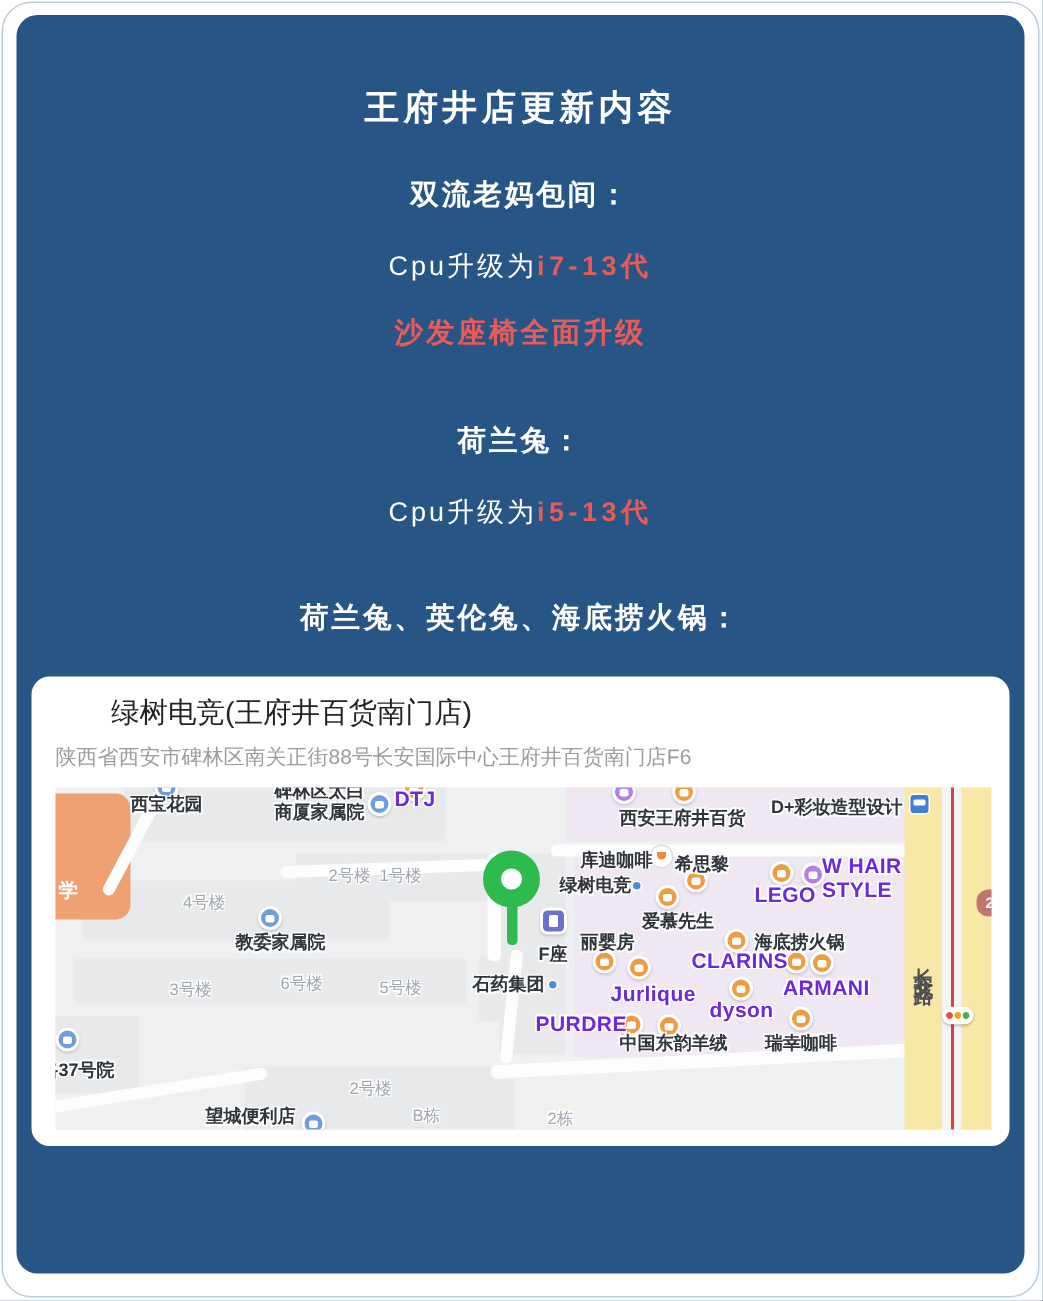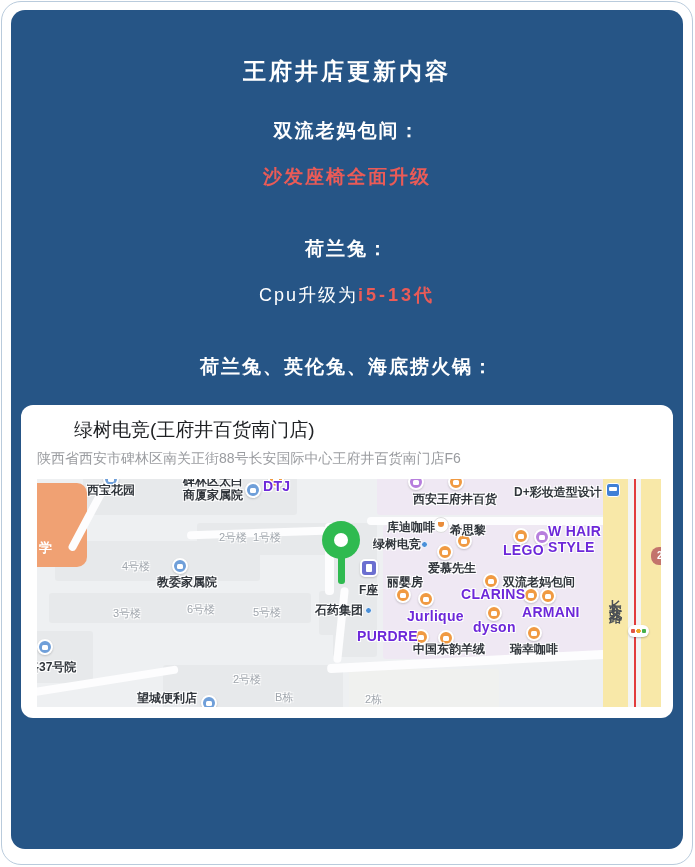--- a/index.html
+++ b/index.html
@@ -64,20 +64,21 @@
 </style>
 </head>
 <body>
 
 <div class="frame">
   <div class="panel">
 
     <div class="title">王府井店更新内容</div>
 
     <div class="sec-h">双流老妈包间：</div>
+    <div class="cpu-line"><span>Cpu升级为</span><span class="hl">i7-13代</span></div>
     <div class="red-line">沙发座椅全面升级</div>
 
     <div class="sec-h tight">荷兰兔：</div>
     <div class="cpu-line"><span>Cpu升级为</span><span class="hl">i5-13代</span></div>
 
     <div class="sec-h tight">荷兰兔、英伦兔、海底捞火锅：</div>
 
     <div class="card">
       <div class="store-name">绿树电竞(王府井百货南门店)</div>
       <div class="store-addr">陕西省西安市碑林区南关正街88号长安国际中心王府井百货南门店F6</div>
@@ -121,26 +122,26 @@
           <div class="poi cn" style="left: 376px; top: 12px;">西安王府井百货</div>
           <div class="poi cn" style="left: 477px; top: 5px;">D+彩妆造型设计</div>
           <div class="poi bldg" style="left: 182px; top: 51px;">2号楼</div>
           <div class="poi bldg" style="left: 216px; top: 51px;">1号楼</div>
           <div class="poi cn" style="left: 350px; top: 40px;">库迪咖啡</div>
           <div class="poi cn" style="left: 413px; top: 43px; text-align: center;">希思黎</div>
           <div class="poi cn" style="left: 336px; top: 57px;">绿树电竞</div>
           <div class="poi latin two" style="left: 511px; top: 44px;">W HAIR
 STYLE</div>
           <div class="poi latin" style="left: 466px; top: 63px;">LEGO</div>
-          <div class="poi bldg" style="left: 85px; top: 80px;">4号楼</div>
+          <div class="poi bldg" style="left: 85px; top: 69px;">4号楼</div>
           <div class="poi cn" style="left: 120px; top: 95px;">教委家属院</div>
           <div class="poi cn" style="left: 391px; top: 81px;">爱慕先生</div>
           <div class="poi cn" style="left: 350px; top: 95px;">丽婴房</div>
           <div class="poi cn" style="left: 322px; top: 103px;">F座</div>
-          <div class="poi cn" style="left: 466px; top: 95px;">双流老妈包间</div>
+          <div class="poi cn" style="left: 466px; top: 95px;">海底捞火锅</div>
           <div class="poi latin" style="left: 424px; top: 107px;">CLARINS</div>
           <div class="poi bldg" style="left: 76px; top: 127px;">3号楼</div>
           <div class="poi bldg" style="left: 150px; top: 123px;">6号楼</div>
           <div class="poi bldg" style="left: 216px; top: 126px;">5号楼</div>
           <div class="poi cn" style="left: 278px; top: 123px;">石药集团</div>
           <div class="poi latin" style="left: 485px; top: 125px;">ARMANI</div>
           <div class="poi latin" style="left: 370px; top: 129px;">Jurlique</div>
           <div class="poi latin" style="left: 436px; top: 140px;">dyson</div>
           <div class="poi latin" style="left: 320px; top: 149px;">PURDRE</div>
           <div class="poi cn" style="left: 376px; top: 162px;">中国东韵羊绒</div>

